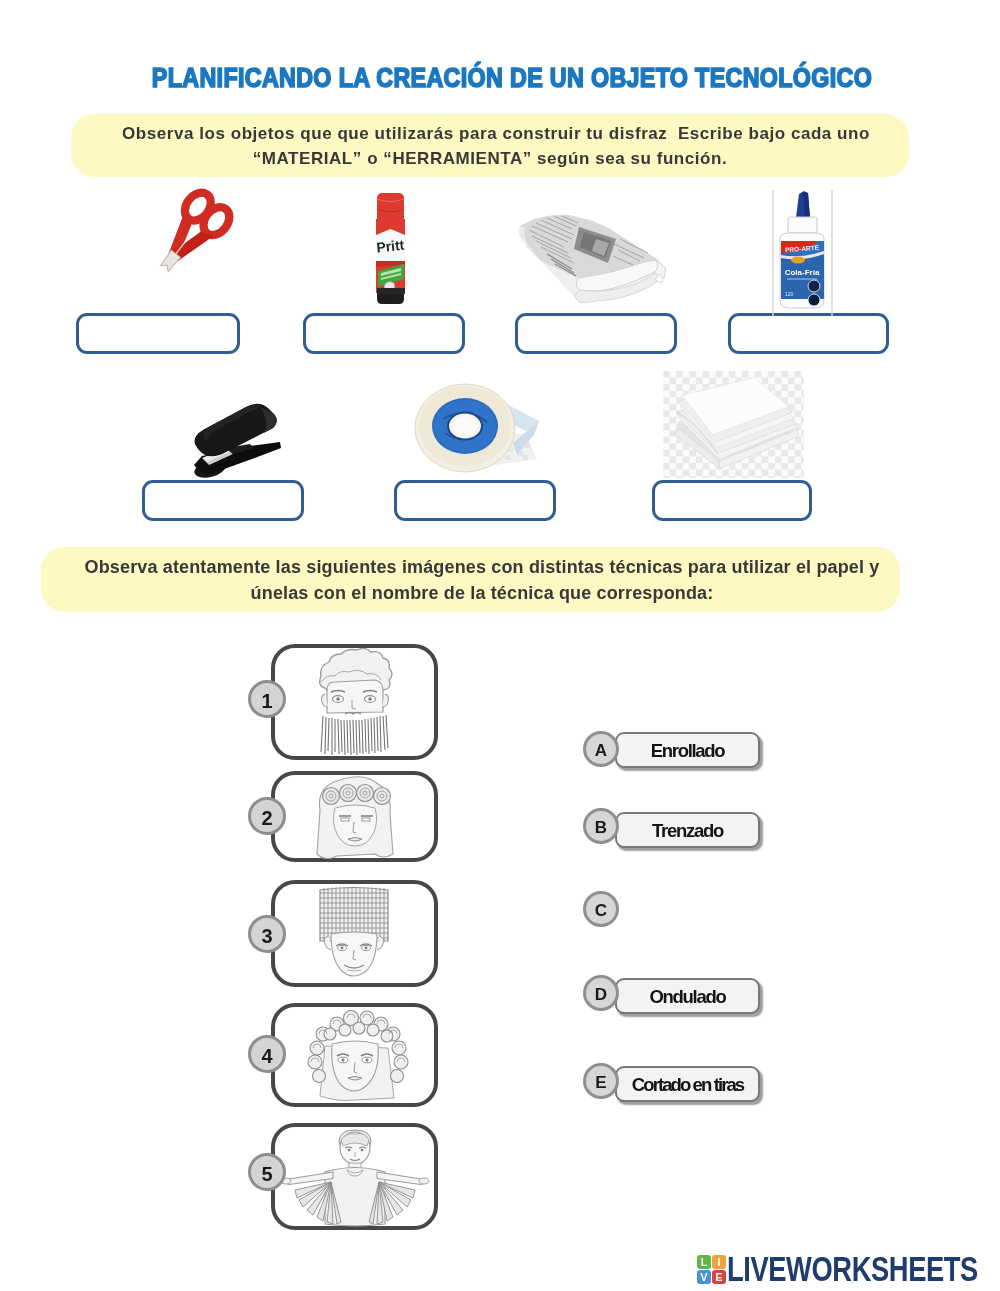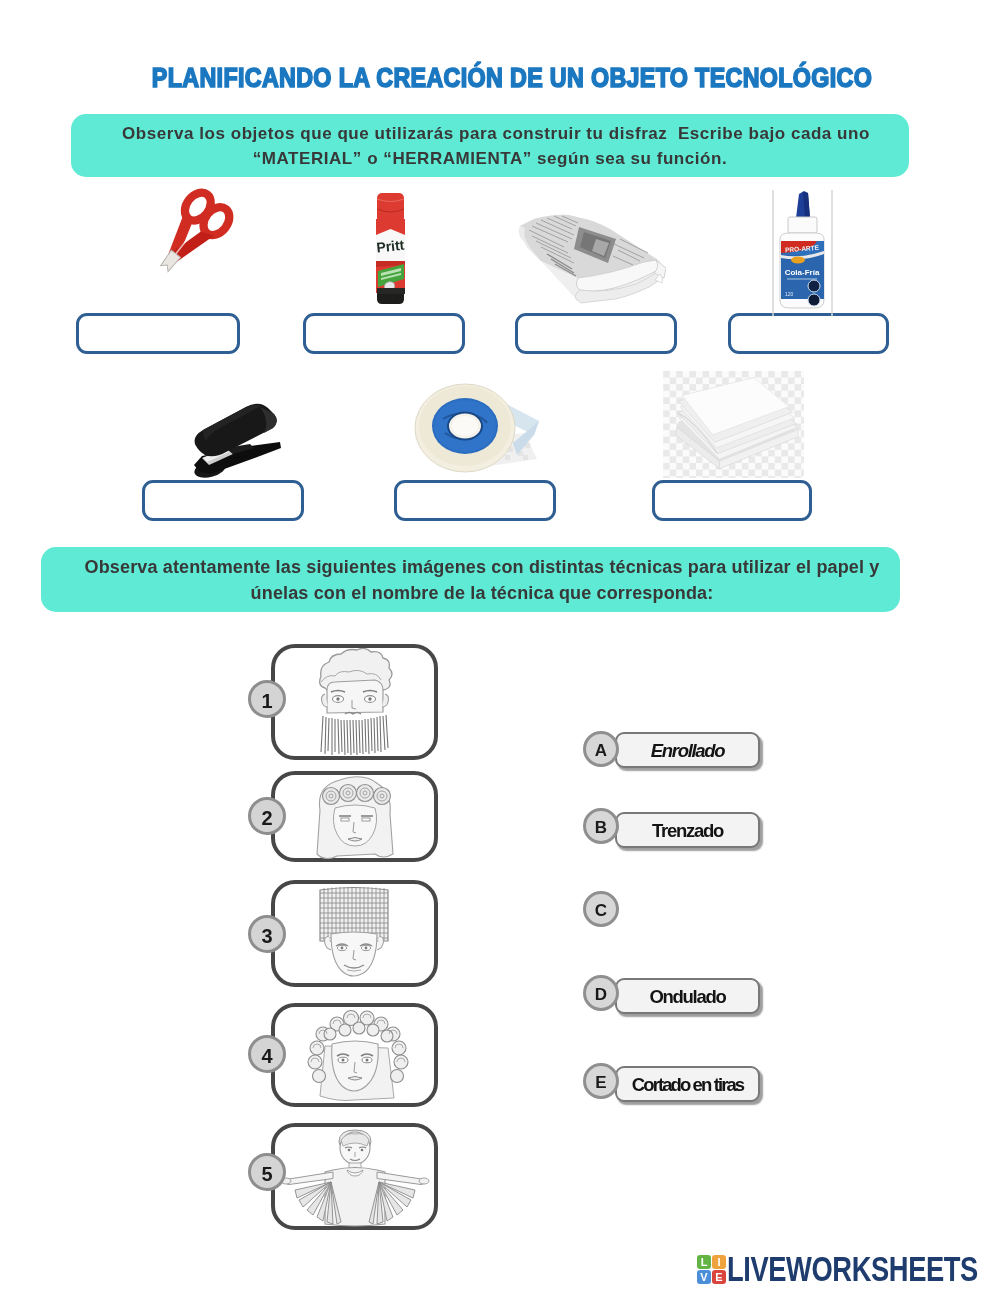--- a/index.html
+++ b/index.html
@@ -1,19 +1,19 @@
 <!DOCTYPE html>
 <html><head>
 <meta charset="utf-8">
 <style>
 html,body{margin:0;padding:0;background:#ffffff;}
 *{box-sizing:border-box;}
 .page{position:relative;width:1000px;height:1291px;background:#fff;overflow:hidden;font-family:"Liberation Sans",sans-serif;}
 .title{position:absolute;left:12px;top:63px;width:1000px;text-align:center;color:#1b78c0;font-weight:bold;font-size:27px;letter-spacing:0.4px;-webkit-text-stroke:1.7px #1b78c0;white-space:nowrap;transform:scaleX(0.862);transform-origin:500px 50%;}
-.note{position:absolute;background:#5eead4;border-radius:15px;color:#383838;font-weight:bold;text-align:center;}
+.note{position:absolute;background:#fef9c3;border-radius:23px;color:#383838;font-weight:bold;text-align:center;}
 .note1{left:71px;top:114px;width:838px;height:63px;font-size:17px;line-height:25px;padding-top:7px;letter-spacing:0.55px;text-indent:12px;}
 .note2{left:41px;top:547px;width:859px;height:65px;font-size:18px;line-height:26px;padding-top:7px;letter-spacing:0.15px;padding-left:23px;}
 .abox{position:absolute;height:41px;border:3px solid #2e5e92;border-radius:11px;background:#fff;}
 .nbox{position:absolute;left:271px;width:167px;border:4px solid #474747;border-radius:24px;background:#fff;}
 .ncirc{position:absolute;left:248px;width:38px;height:38px;border-radius:50%;background:#d4d4d4;border:3px solid #8e8e8e;color:#1a1a1a;font-weight:bold;font-size:20px;text-align:center;line-height:37px;z-index:5;}
 .bcirc{position:absolute;left:583px;width:36px;height:36px;border-radius:50%;background:#d7d7d7;border:3px solid #8f8f8f;color:#1a1a1a;font-weight:bold;font-size:17px;text-align:center;line-height:34px;z-index:5;}
 .brect{position:absolute;left:615px;width:145px;height:36px;background:#f3f3f3;border:2px solid #787878;border-radius:9px;box-shadow:2.5px 3px 1.5px rgba(0,0,0,0.38);color:#141414;font-weight:bold;font-size:18.5px;letter-spacing:-1.3px;text-align:center;line-height:33px;}
 .obj{position:absolute;}
 .logo{position:absolute;left:697px;top:1249px;display:flex;align-items:center;}
 .lg{display:grid;grid-template-columns:14px 14px;grid-template-rows:14px 14px;gap:1px;}
@@ -372,21 +372,21 @@
       <path d="M104,56 L140,64 L138,72 Z"></path>
         <path d="M104,56 L136,74 L132,81 Z"></path>
       <path d="M104,56 L128,84 L122,89 Z"></path>
         <path d="M104,56 L118,91 L112,95 Z"></path>
       <path d="M104,56 L108,96 L102,98 Z"></path>
         <path d="M104,56 L98,98 L94,96 Z"></path>
     </g>
   </svg>
 
   <div class="bcirc" style="top:731px;">A</div>
-  <div class="brect" style="top:732px;font-style:italic;">Enrollado</div>
+  <div class="brect" style="top:732px;">Enrollado</div>
   <div class="bcirc" style="top:808px;">B</div>
   <div class="brect" style="top:812px;">Trenzado</div>
   <div class="bcirc" style="top:891px;">C</div>
   <div class="bcirc" style="top:975px;">D</div>
   <div class="brect" style="top:978px;">Ondulado</div>
   <div class="bcirc" style="top:1063px;">E</div>
   <div class="brect" style="top:1066px;letter-spacing:-1.9px;">Cortado en tiras</div>
 
   <div class="logo">
     <div class="lg">

